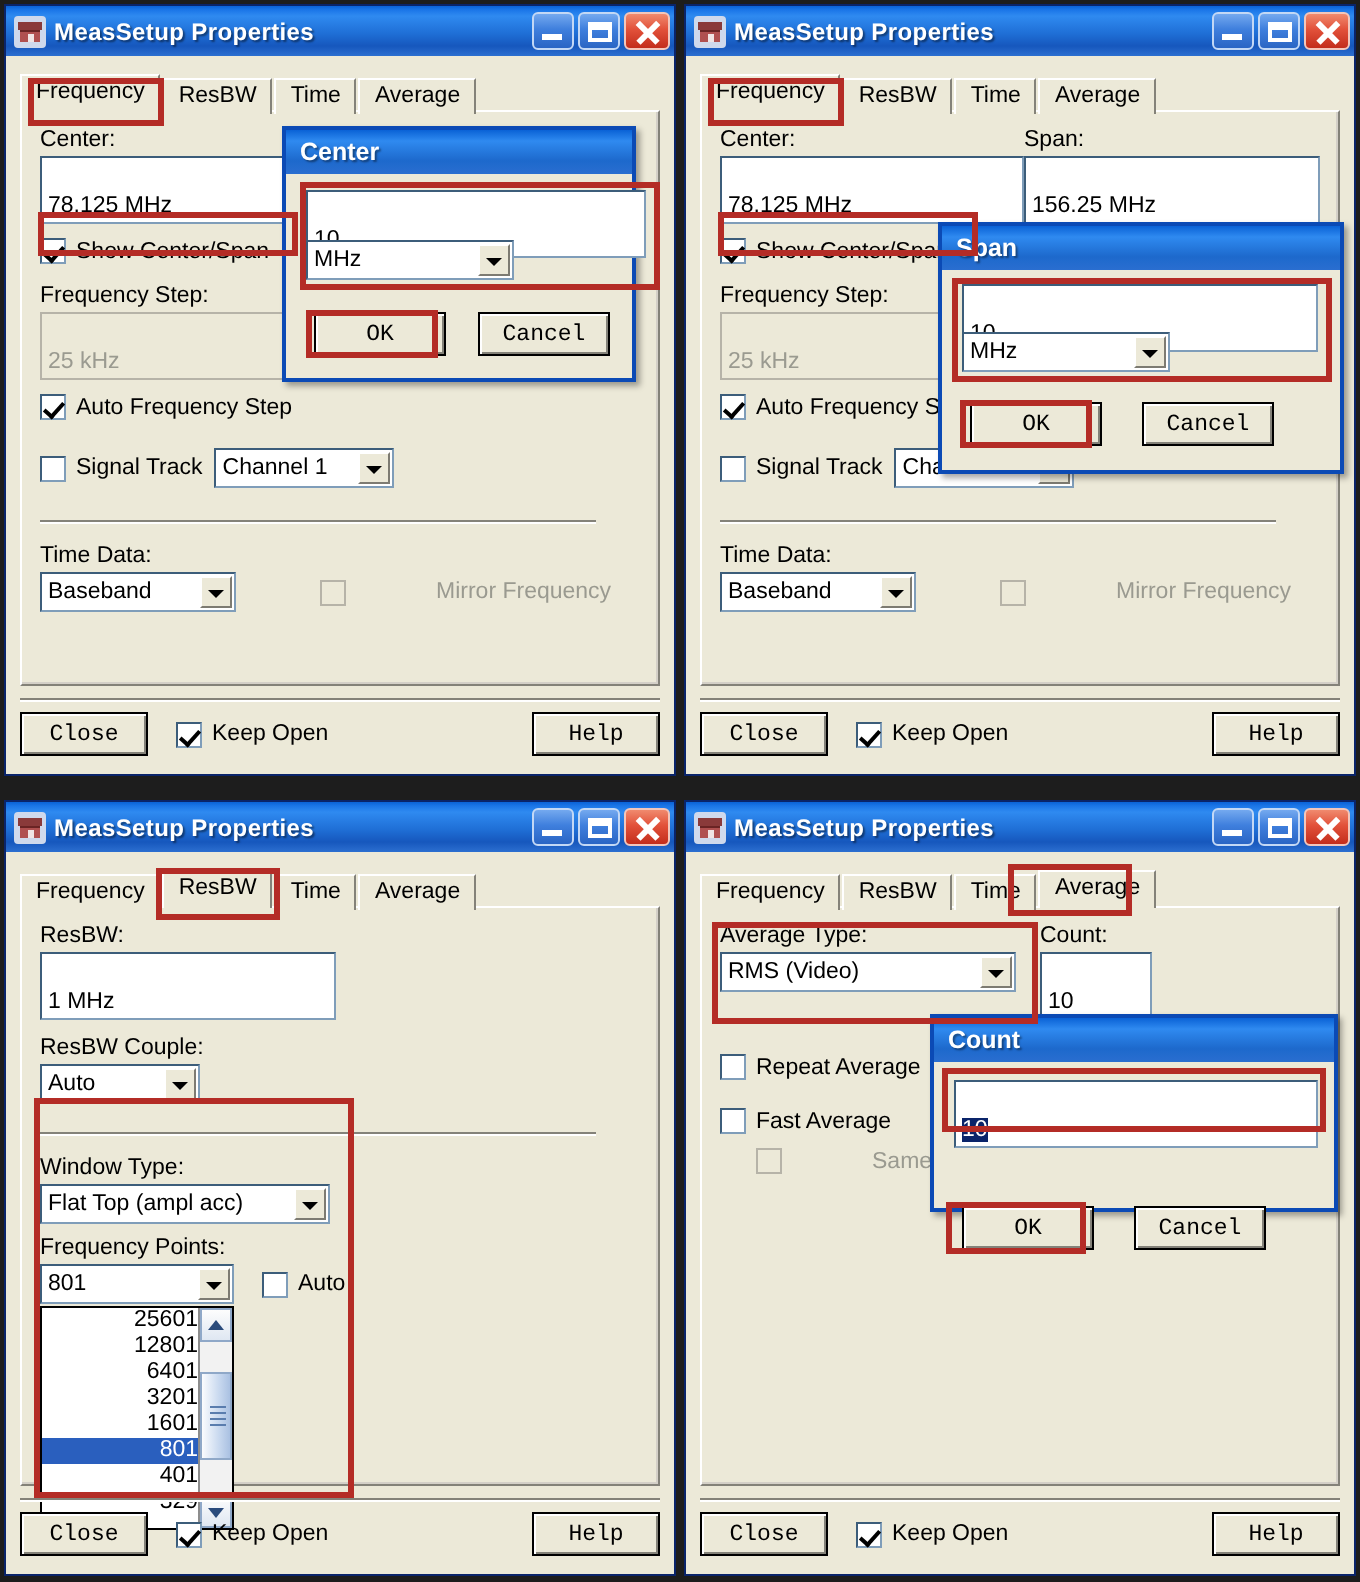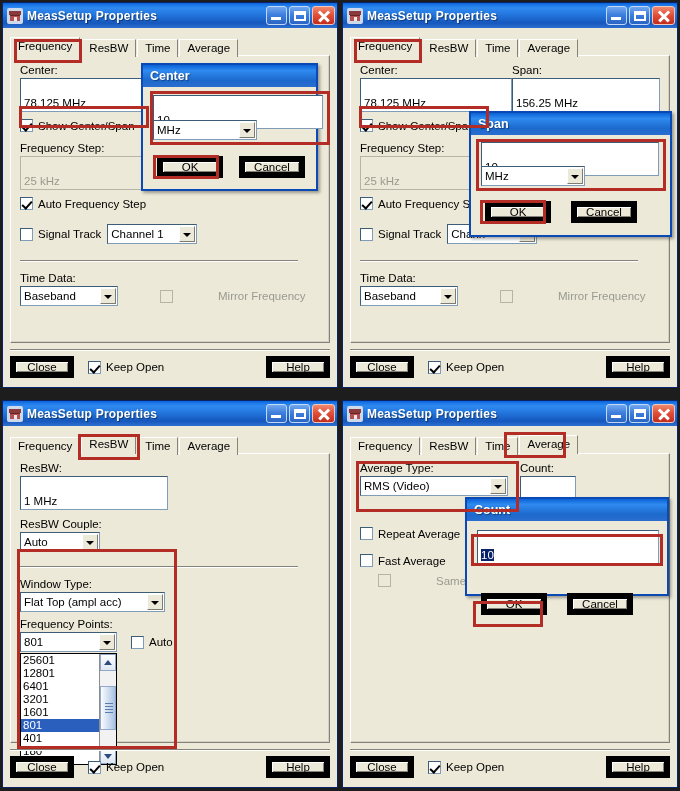--- a/index.html
+++ b/index.html
@@ -176,25 +176,26 @@
     content: ""; position: absolute; left: 3px; top: 1px;
     width: 4px; height: 8px;
     border: solid #000; border-width: 0 2px 2px 0;
     transform: rotate(42deg);
   }
   .chk.dis { color: #9a9a90; gap: 40px; }
   .chk.dis .box { background: #ece9d8; border-color: #b6b3a8; }
   .sep { height: 2px; border-top: 1px solid #848279; border-bottom: 1px solid #fff; }
   .btn {
     background: #ece9d8;
-    border: 6px solid #000000;
+    border: 1px solid #000000;
     box-shadow: inset 1px 1px 0 #fff, inset -1px -1px 0 #848279;
     font-size: 11.5px; color: #000;
     display: flex; align-items: center; justify-content: center;
     height: 22px;
+    font-family: Liberation Mono, monospace;
   }
   
   .footer {
     position: absolute; left: 7px; right: 7px; bottom: 6px; height: 32px;
   }
   .footer .line { border-top: 1px solid #848279; border-bottom: 1px solid #fff; height: 2px; }
   .footer .row { display: flex; align-items: center; height: 28px; padding-top: 4px; }
   .footer .btn { width: 64px; }
   .footer .keep { margin-left: 14px; }
   .footer .help { margin-left: auto; width: 64px; }
@@ -224,21 +225,21 @@
   .popup .pbody { position: absolute; left: 0; right: 0; top: 22px; bottom: 0; }
   .sel { background: #0a246a; color: #fff; }
 
   
   .listbox {
     background: #fff;
     border: 1px solid #000;
     position: relative;
     overflow: hidden;
   }
-  .listbox .items { position: absolute; left: 0; top: 0; right: 17px; bottom: 0; }
+  .listbox .items { position: absolute; left: 0; top: 0; right: 17px; bottom: 0; text-align: right; }
   .listbox .li { font-size: 11.5px; height: 13px; line-height: 13px; padding-left: 2px; color: #000; }
   .listbox .li.sel { background: #2a5fbe; color: #fff; }
   .sbar {
     position: absolute; right: 0; top: 0; bottom: 0; width: 17px;
     background: #f2f2f2; border-left: 1px solid #8d8d8d;
   }
   .sbar .ar {
     position: absolute; left: 0; width: 16px; height: 17px;
     background: linear-gradient(180deg,#fdfdfd,#dfe7f2);
     border: 1px solid #8fa8c8;
@@ -526,21 +527,21 @@
         </div>
         <div class="listbox" style="width:97px; height:112px; margin-top:1px;">
           <div class="items" id="fp-items">
               <div class="li">25601</div>
               <div class="li">12801</div>
               <div class="li">6401</div>
               <div class="li">3201</div>
               <div class="li">1601</div>
               <div class="li sel">801</div>
               <div class="li">401</div>
-              <div class="li">180</div>
+              <div class="li">329</div>
             </div>
           <div class="sbar">
             <div class="ar up"></div>
             <div class="thumb" style="top:32px; height:44px;">
                 <span class="grip"></span>
               </div>
             <div class="ar dn"></div>
           </div>
         </div>
       </div>
@@ -622,21 +623,21 @@
           <div class="btn">Close</div>
           <div class="chk on keep">
             <span class="box"></span>
             <span>Keep Open</span>
           </div>
           <div class="btn help">Help</div>
         </div>
       </div>
     </div>
 
-    <div class="popup" style="left:122px; top:96px; width:204px; height:99px;">
+    <div class="popup" style="left:122px; top:106px; width:204px; height:99px;">
       <div class="ptitle">Count</div>
       <div class="pbody">
         <div class="field" style="position:absolute; left:10px; top:9px; width:182px;">
           <span class="sel">10</span>
         </div>
         <div class="btn" style="position:absolute; left:14px; top:72px; width:66px;">OK</div>
         <div class="btn" style="position:absolute; left:100px; top:72px; width:66px;">Cancel</div>
       </div>
     </div>
 

